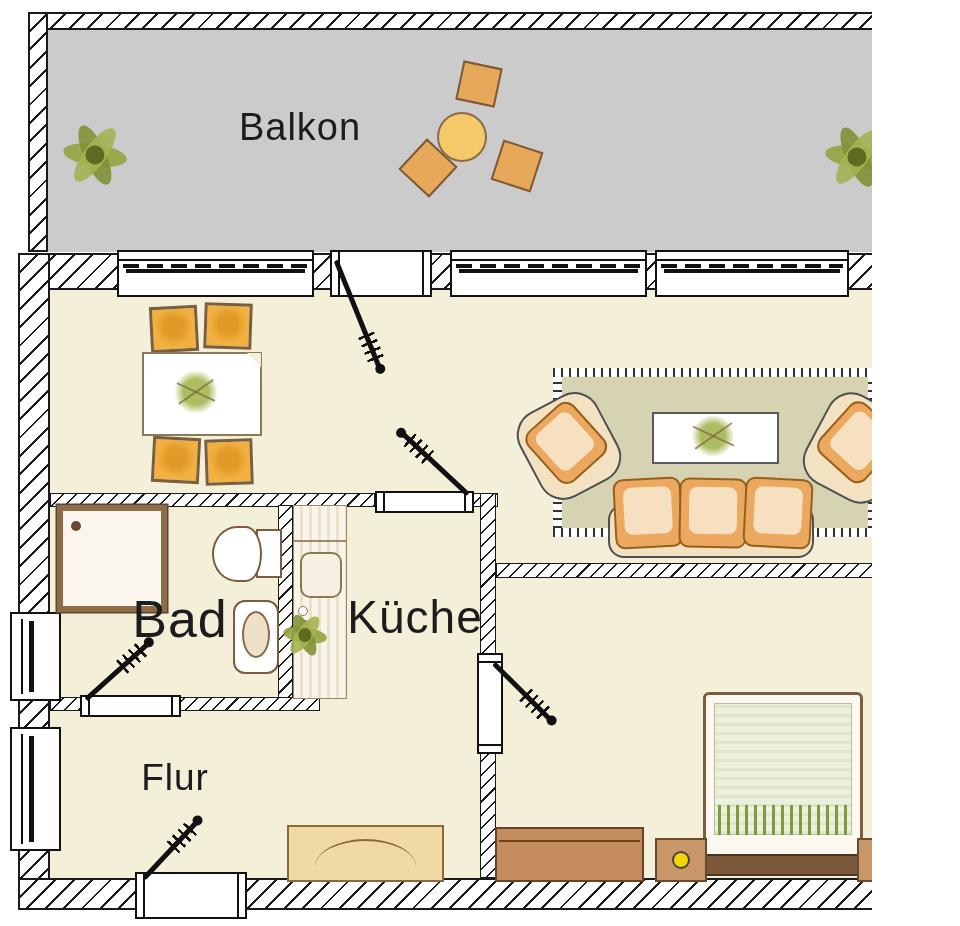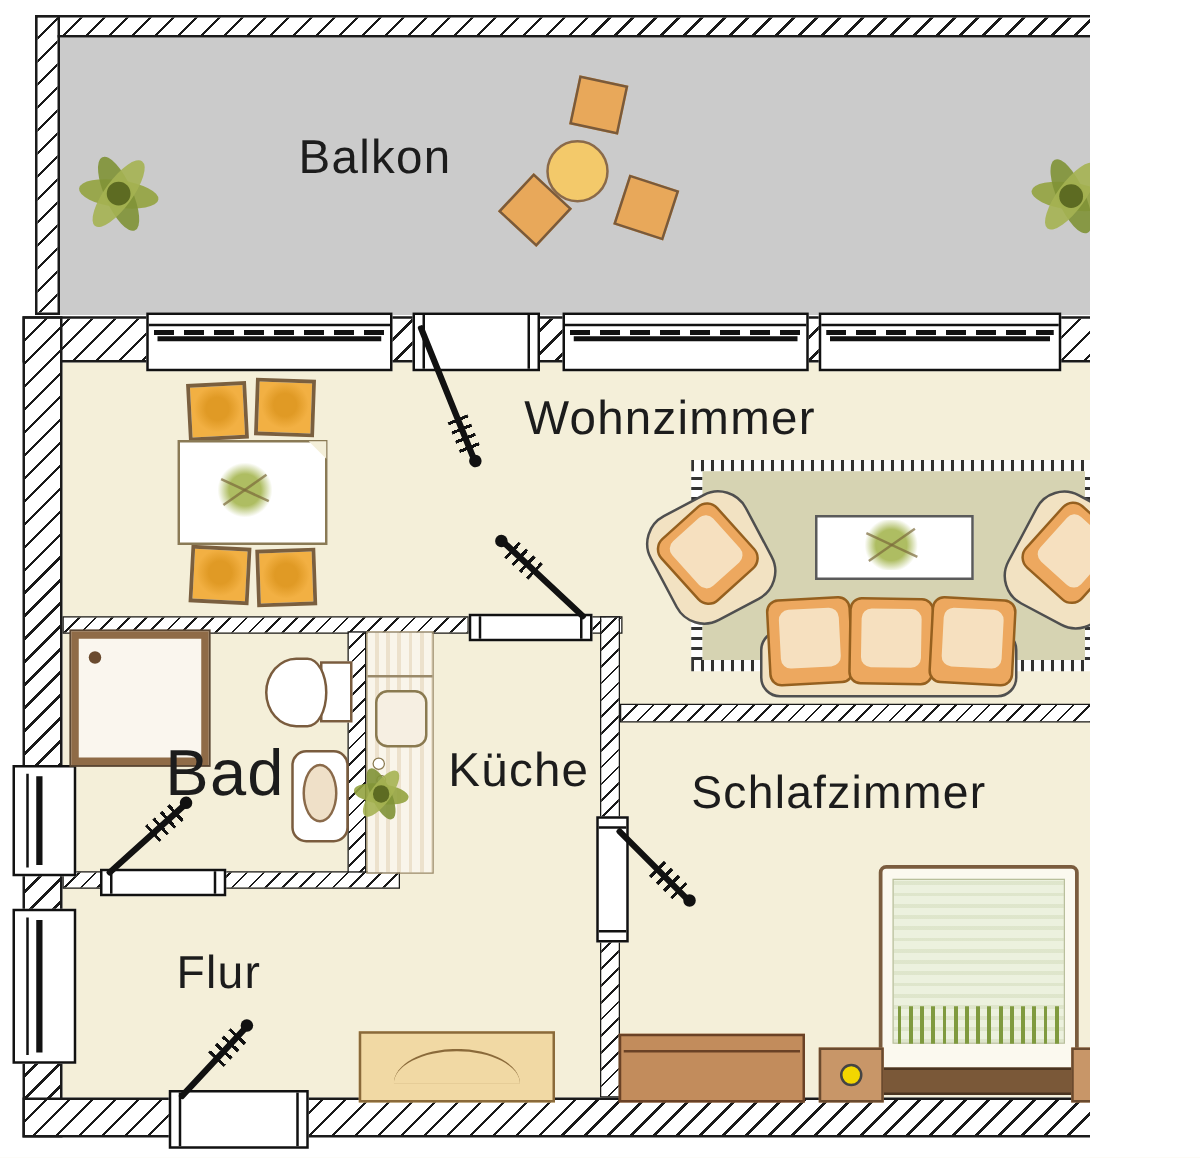--- a/index.html
+++ b/index.html
@@ -232,47 +232,45 @@
     <div class="base"></div>
       <div class="cush" style="transform:rotate(14deg);"></div>
   </div>
   <div class="sofa" style="left:608px;top:478px;width:206px;height:80px;">
     <div class="back"></div>
     <div class="cush" style="left:6px;transform:rotate(-3deg);"></div>
     <div class="cush" style="left:71px;transform:rotate(1deg);"></div>
     <div class="cush" style="left:136px;transform:rotate(3deg);"></div>
   </div>
 
-  <div class="room-label" style="left:536px;top:336px;font-size:38px;">Wohnzimmer</div>
 
   <div class="shower" style="left:57px;top:505px;width:98px;height:95px;"></div>
   <div class="wc-tank" style="left:256px;top:529px;width:22px;height:45px;"></div>
   <div class="wc-bowl" style="left:212px;top:526px;width:46px;height:52px;"></div>
   <div class="bsink" style="left:233px;top:600px;width:42px;height:70px;"></div>
   <div class="room-label" style="left:180px;top:619px;font-size:52px;">Bad</div>
 
   <div class="counter" style="left:293px;top:505px;width:52px;height:192px;">
     <div class="div" style="top:34px;"></div>
     <div class="ksink" style="left:6px;top:46px;width:38px;height:42px;"></div>
     <div class="kdot" style="left:4px;top:100px;width:8px;height:8px;"></div>
     <div class="kdot" style="left:7px;top:114px;width:6px;height:6px;"></div>
   </div>
   <div class="plant" style="left:283px;top:612px;width:44px;height:46px;">
       <i></i>
       <i></i>
       <i></i>
     </div>
-  <div class="room-label" style="left:415px;top:617px;font-size:38px;text-align:center;">Küche</div>
+  <div class="room-label" style="left:415px;top:617px;font-size:46px;text-align:center;">Küche</div>
 
   <div class="bed" style="left:703px;top:692px;width:154px;height:166px;">
     <div class="blanket"></div>
       <div class="fringe"></div>
   </div>
   <div class="headboard" style="left:699px;top:854px;width:162px;height:18px;"></div>
   <div class="nightstand" style="left:655px;top:838px;width:48px;height:40px;"></div>
   <div class="nightstand" style="left:857px;top:838px;width:48px;height:40px;"></div>
   <div class="dresser" style="left:495px;top:827px;width:145px;height:51px;"></div>
-  <div class="room-label" style="left:671px;top:634px;font-size:37px;">Schlafzimmer</div>
 
   <div class="sideboard" style="left:287px;top:825px;width:153px;height:53px;"></div>
   <div class="room-label" style="left:175px;top:778px;font-size:37px;">Flur</div>
 
 </div>
 
 </body></html>

